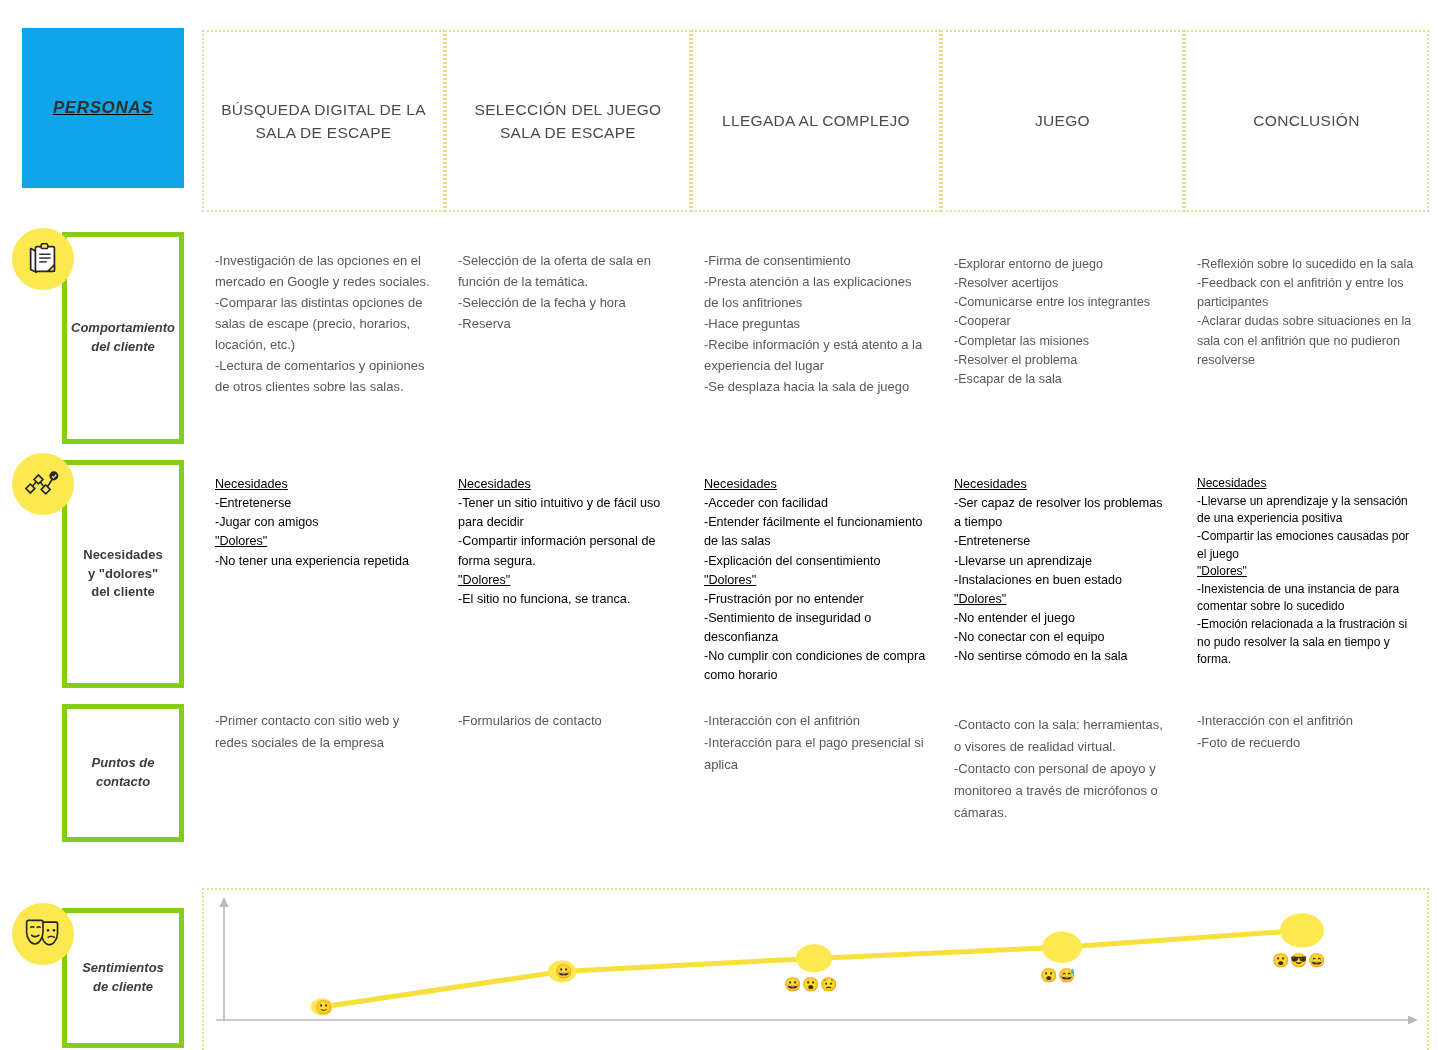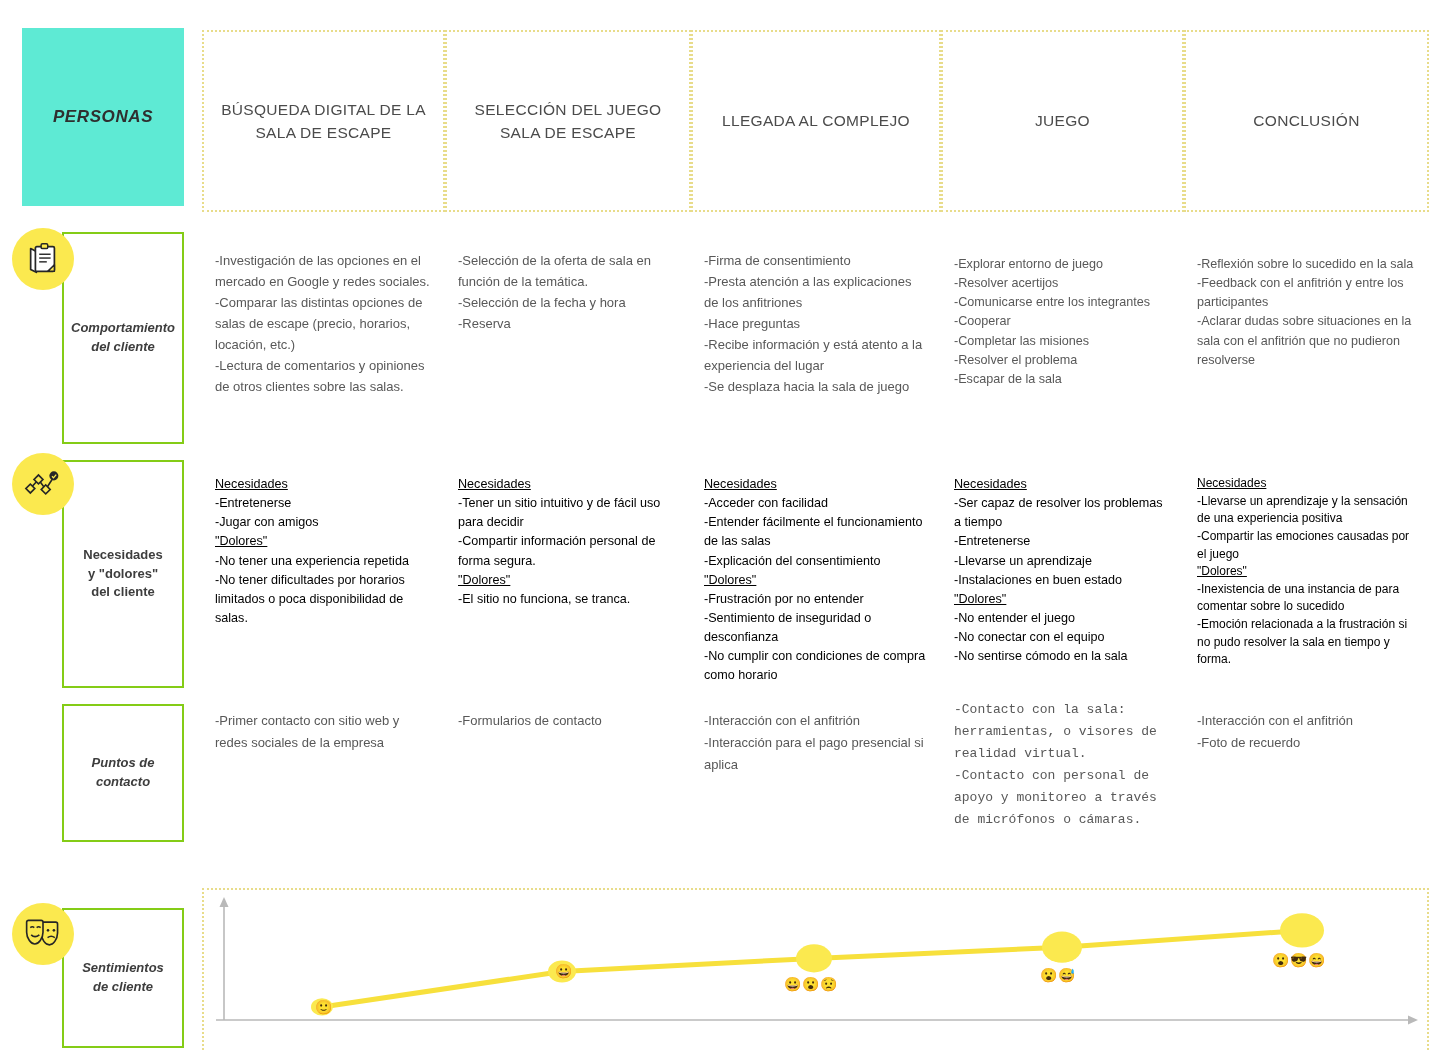--- a/index.html
+++ b/index.html
@@ -21,23 +21,23 @@
   .col-x1 { left: 202px;  width: 243px; }
   .col-x2 { left: 445px;  width: 246px; }
   .col-x3 { left: 691px;  width: 250px; }
   .col-x4 { left: 941px;  width: 243px; }
   .col-x5 { left: 1184px; width: 245px; }
 
   
   .personas-box {
     position: absolute;
     left: 22px; top: 28px;
-    width: 162px; height: 178px;
-    background: #5eead4;
-    display: flex; align-items: center; justify-content: center;
+    width: 162px; height: 160px;
+    background: #0ea5e9;
+    display: flex; align-items: center; justify-content: center; text-decoration: underline;
   }
   .personas-label {
     font-size: 17px;
     font-weight: bold;
     font-style: italic;
     color: #2f2f2f;
     letter-spacing: .6px;
   }
 
   
@@ -56,21 +56,21 @@
     text-align: center;
     line-height: 1.5;
     letter-spacing: .3px;
   }
 
   
   .rowlabel {
     position: absolute;
     left: 62px;
     width: 122px;
-    border: 2px solid #84cc16;
+    border: 5px solid #84cc16;
     background: #ffffff;
     display: flex; align-items: center; justify-content: center;
     padding: 6px 22px;
   }
   .rowlabel span {
     font-size: 13px;
     color: #3d3d3d;
     text-align: center;
     line-height: 1.45;
   }
@@ -219,21 +219,20 @@
   <div class="rowlabel bold" style="top:460px; height:228px;">
     <span>Necesidades y "dolores" del cliente</span>
   </div>
 
   <div class="cell plain col-x1 txt-s" style="top:465px; height:223px;">
     <span class="hdr">Necesidades</span>
     <span class="line">-Entretenerse</span>
     <span class="line">-Jugar con amigos</span>
     <span class="hdr">"Dolores"</span>
     <span class="line">-No tener una experiencia repetida</span>
-    <span class="line">-No tener dificultades por horarios limitados o poca disponibilidad de salas.</span>
   </div>
   <div class="cell plain col-x2 txt-s" style="top:465px; height:223px;">
     <span class="hdr">Necesidades</span>
     <span class="line">-Tener un sitio intuitivo y de fácil uso para decidir</span>
     <span class="line">-Compartir información personal de forma segura.</span>
     <span class="hdr">"Dolores"</span>
     <span class="line">-El sitio no funciona, se tranca.</span>
   </div>
   <div class="cell plain col-x3 txt-s" style="top:465px; height:223px;">
     <span class="hdr">Necesidades</span>
@@ -272,21 +271,21 @@
   <div class="cell plain col-x1 txt-l" style="top:700px; height:185px;">
     <p class="line">-Primer contacto con sitio web y redes sociales de la empresa</p>
   </div>
   <div class="cell plain col-x2 txt-l" style="top:700px; height:185px;">
     <p class="line">-Formularios de contacto</p>
   </div>
   <div class="cell plain col-x3 txt-l" style="top:700px; height:185px;">
     <p class="line">-Interacción con el anfitrión</p>
     <p class="line">-Interacción para el pago presencial si aplica</p>
   </div>
-  <div class="cell plain col-x4 txt-l" style="top:689px; height:185px;font-family:Liberation Mono, monospace;">
+  <div class="cell plain col-x4 txt-l" style="top:704px; height:185px;">
     <p class="line">-Contacto con la sala: herramientas, o visores de realidad virtual.</p>
     <p class="line">-Contacto con personal de apoyo y monitoreo a través de micrófonos o cámaras.</p>
   </div>
   <div class="cell plain col-x5 txt-l" style="top:700px; height:185px;">
     <p class="line">-Interacción con el anfitrión</p>
     <p class="line">-Foto de recuerdo</p>
   </div>
 
   <div class="icon-badge" style="left:12px; top:903px;">
     <svg width="40" height="34" viewBox="0 0 44 36">

